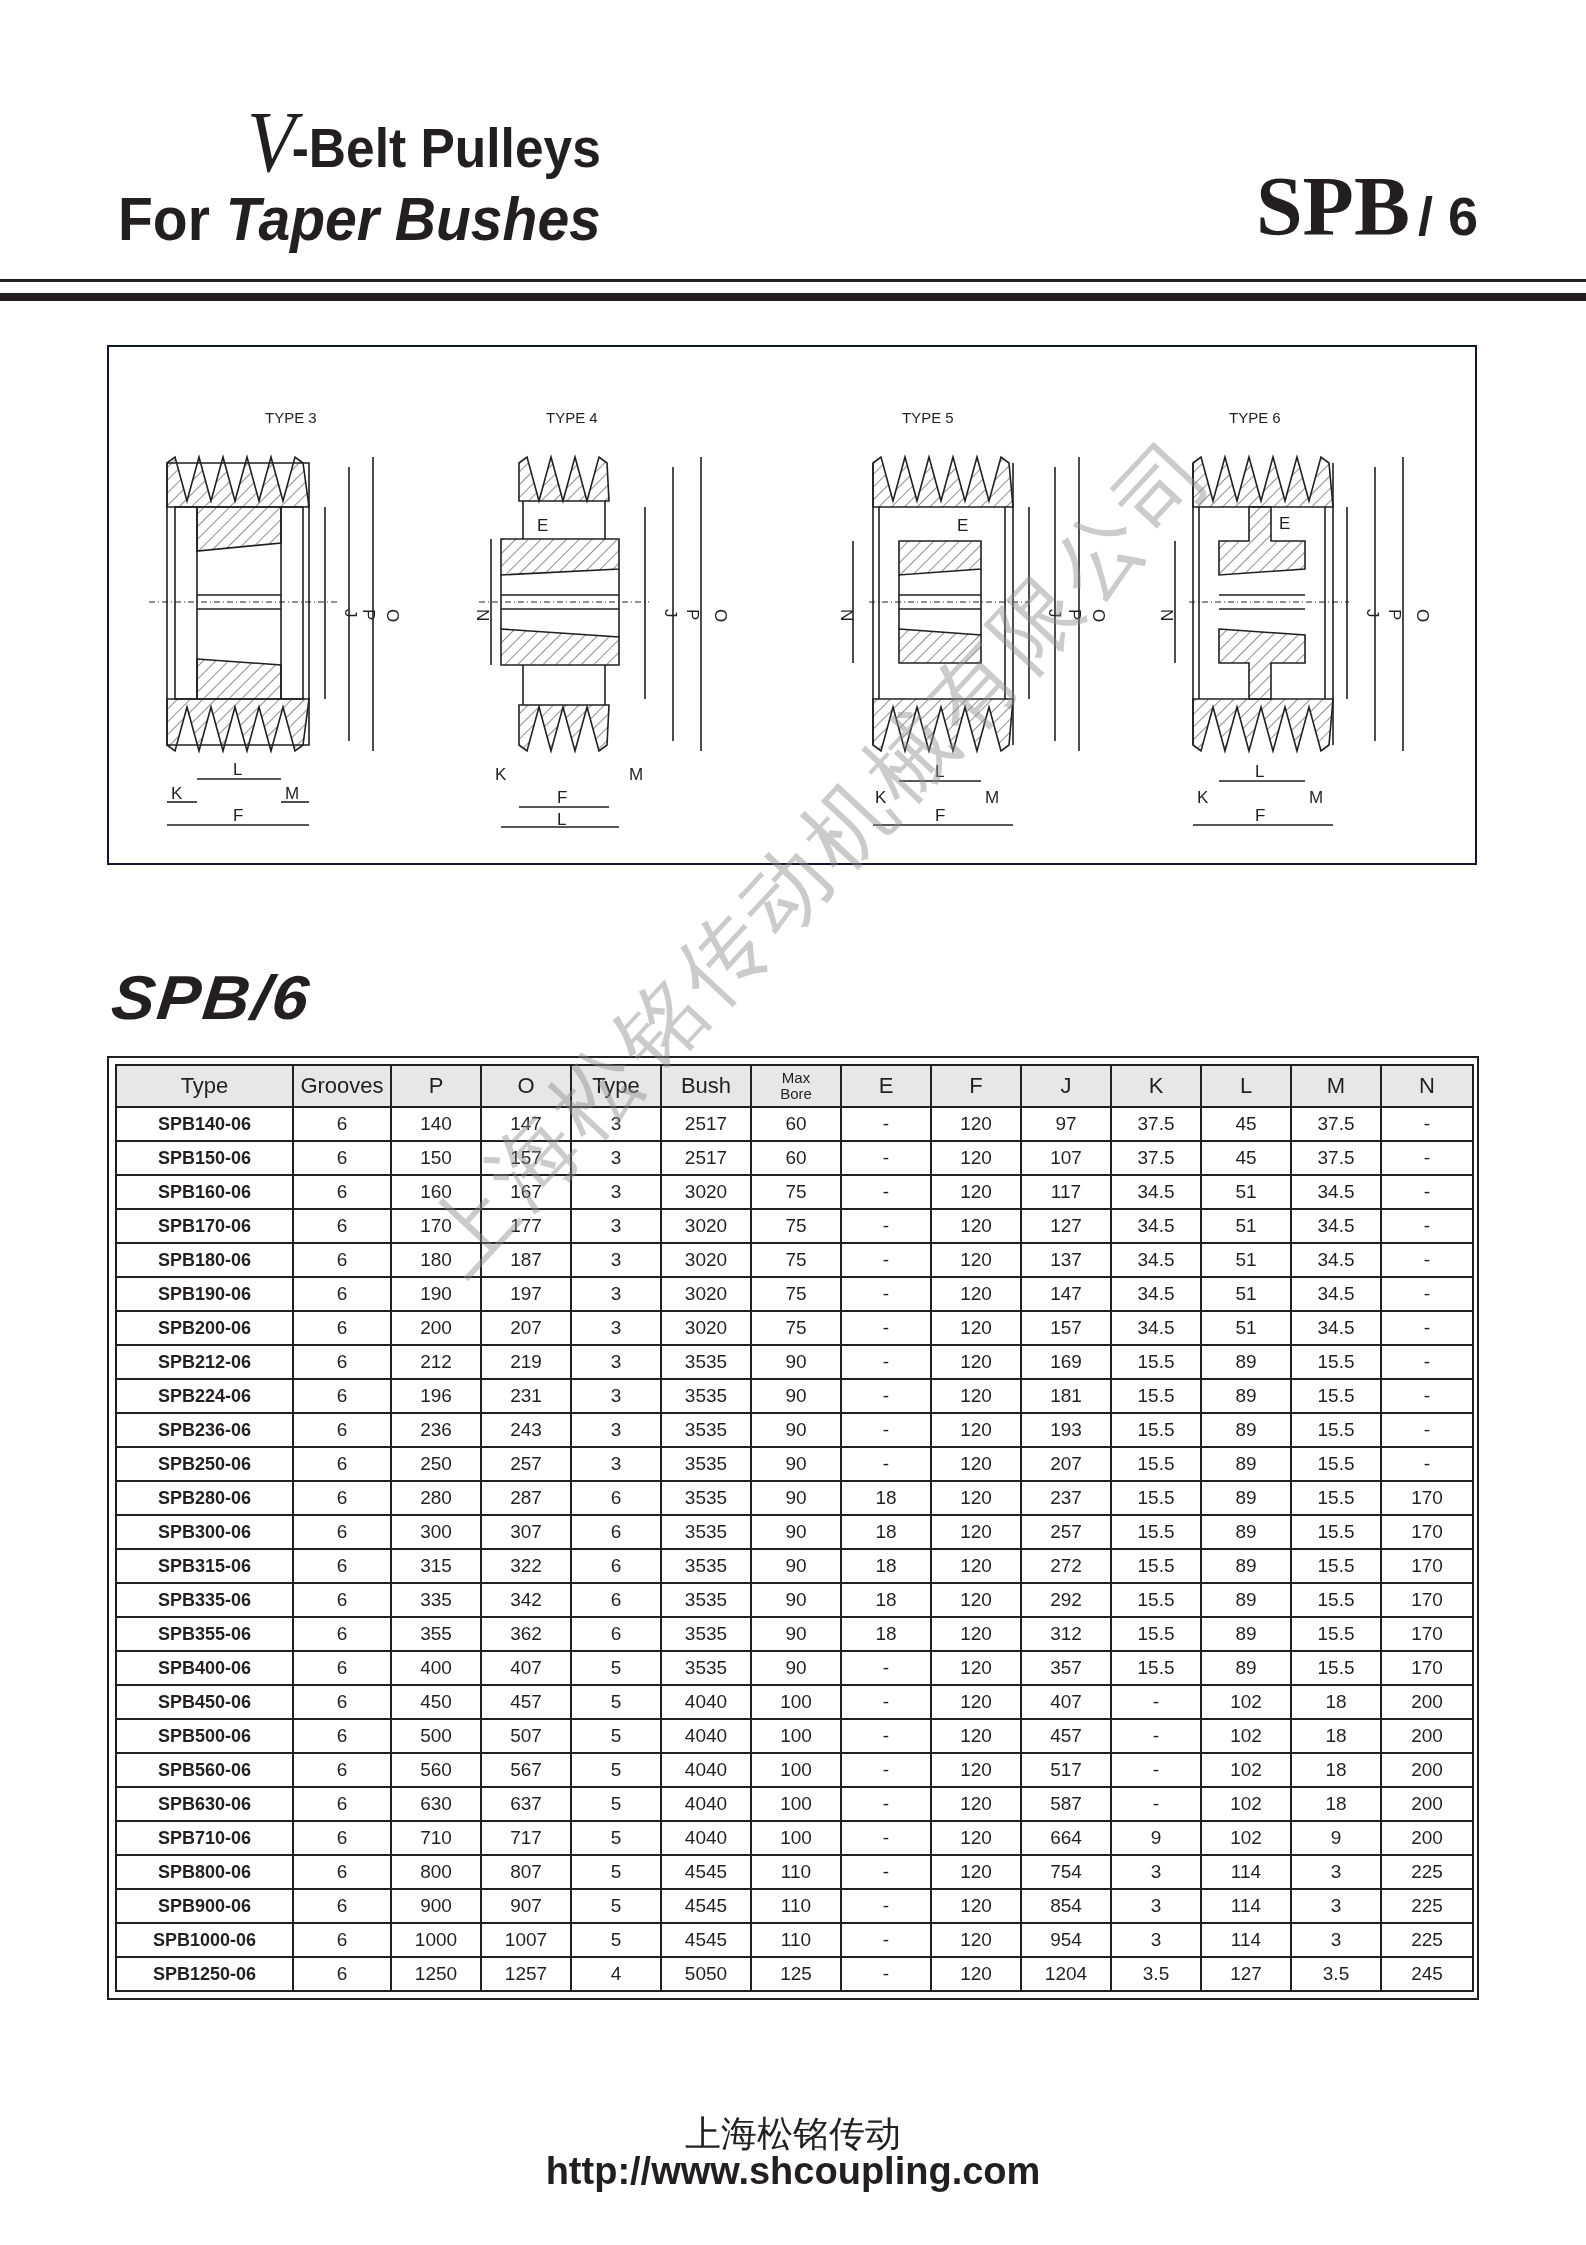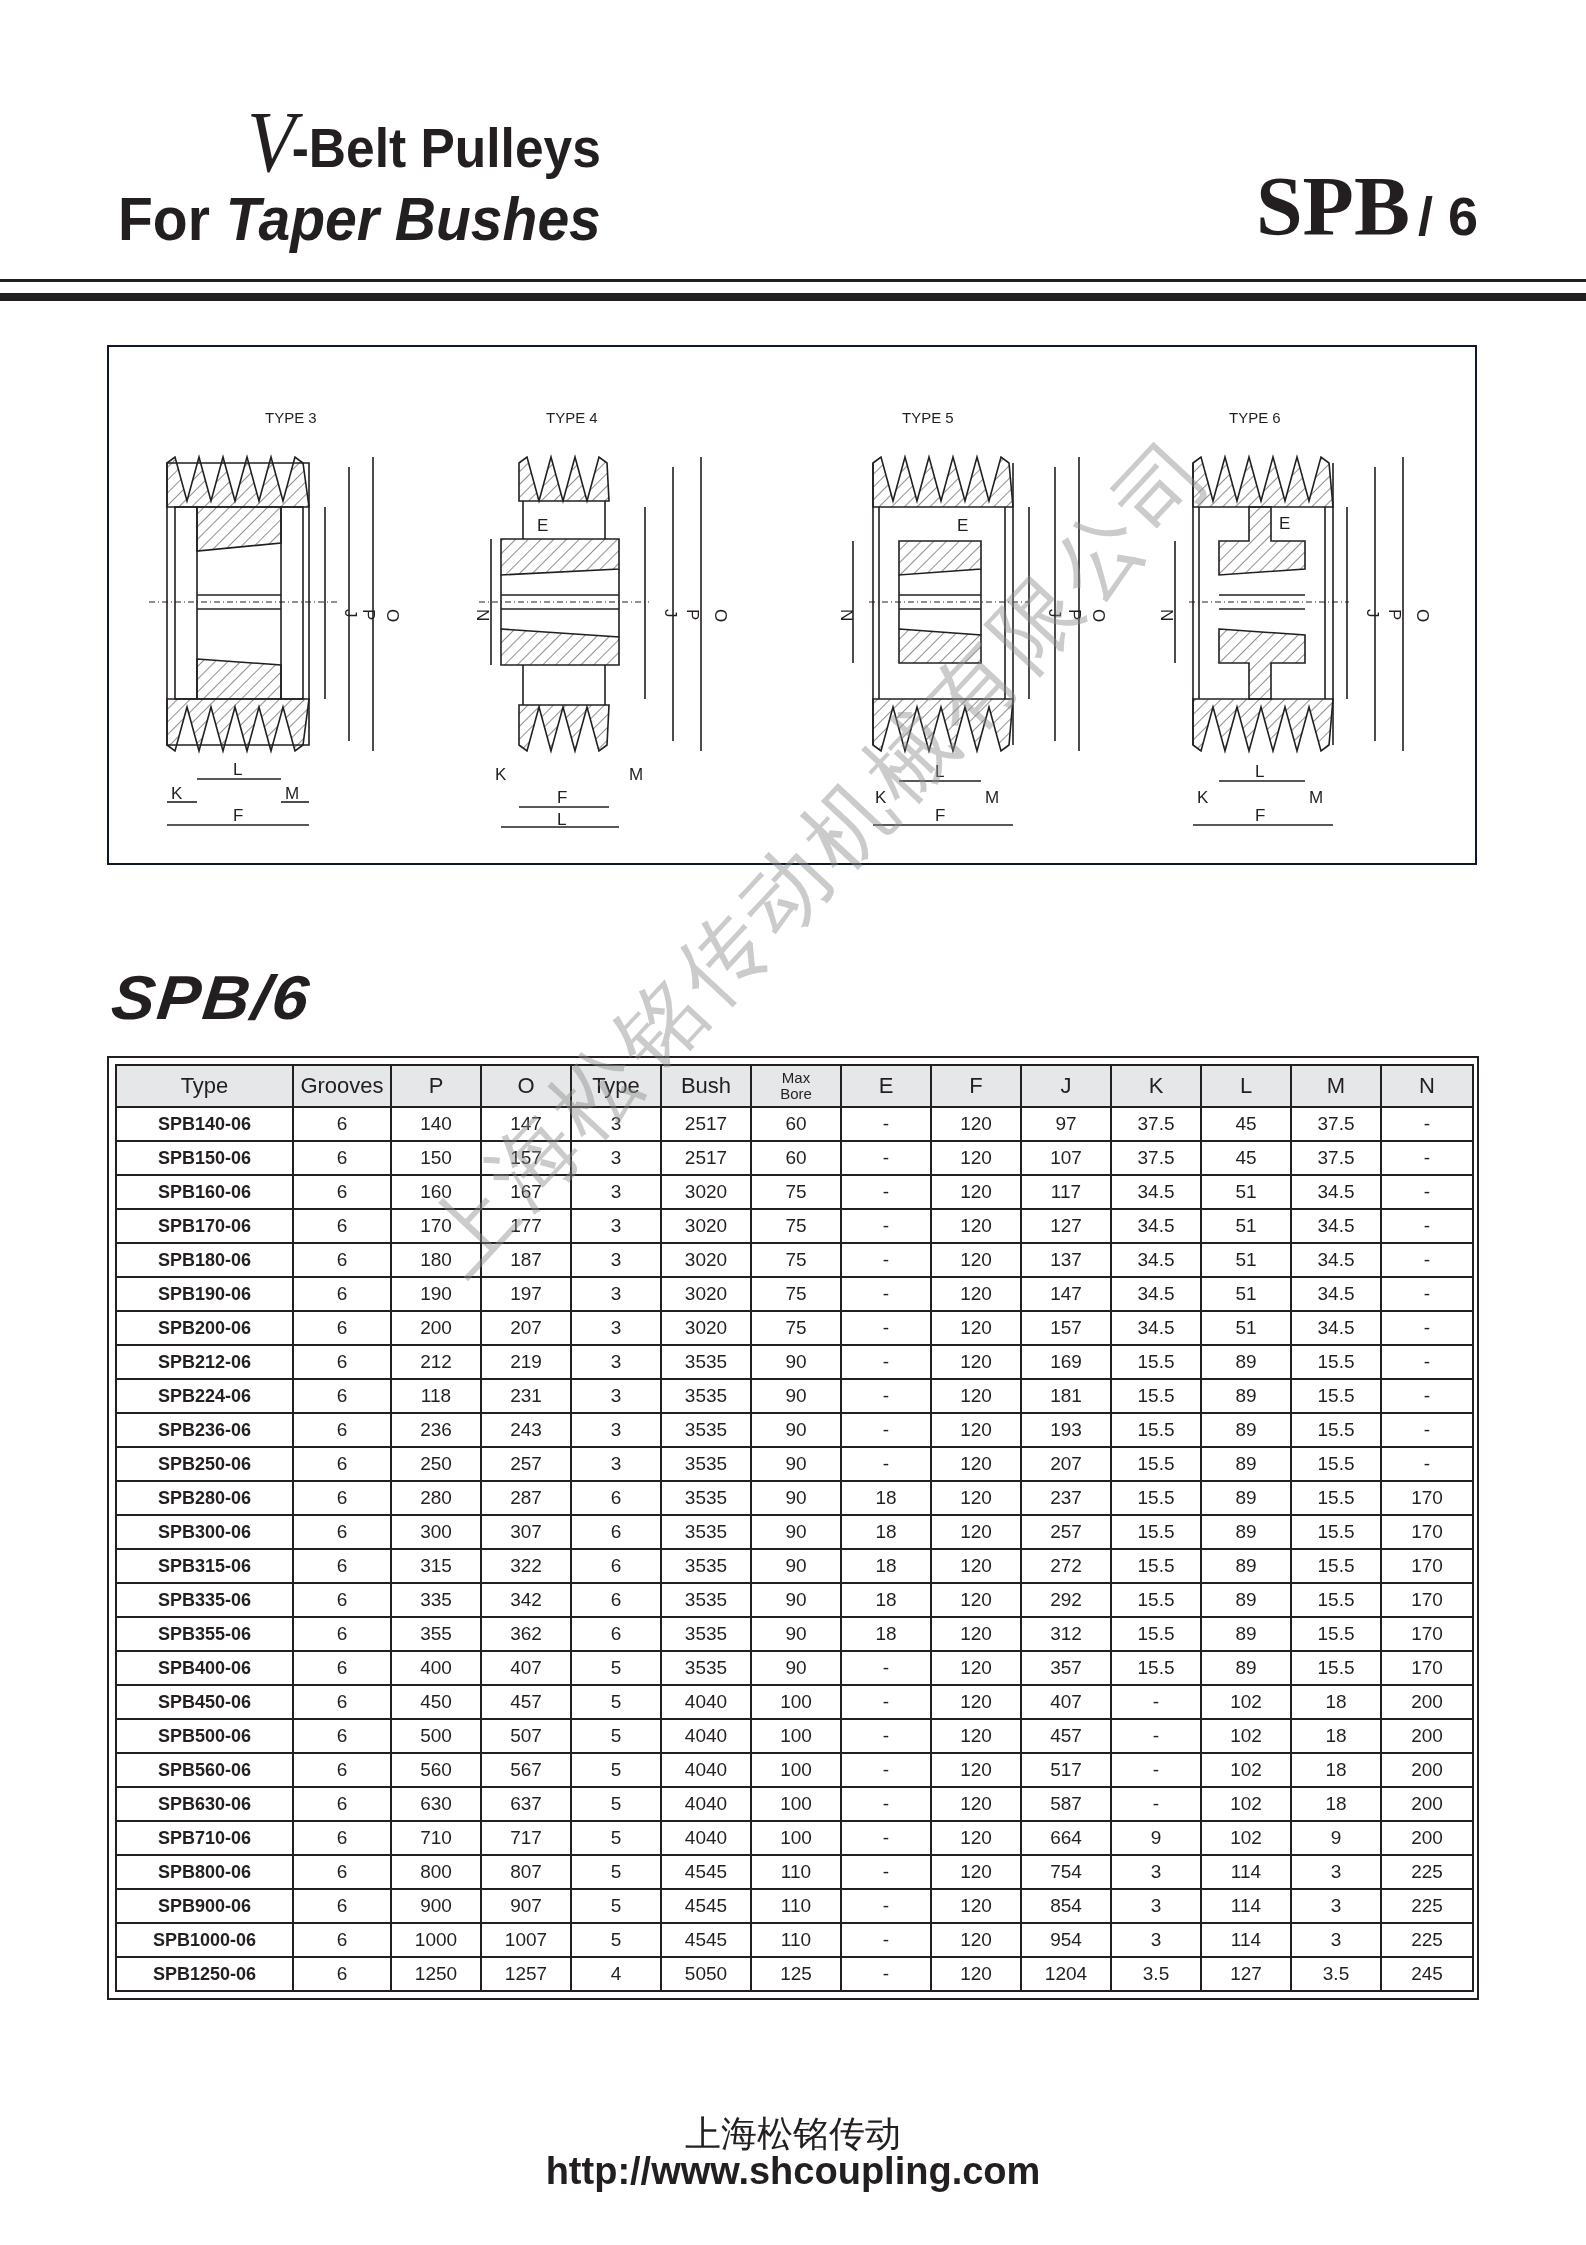--- a/index.html
+++ b/index.html
@@ -347,21 +347,21 @@
         <td>120</td>
         <td>169</td>
         <td>15.5</td>
         <td>89</td>
         <td>15.5</td>
         <td>-</td>
       </tr>
       <tr>
         <td class="model">SPB224-06</td>
         <td>6</td>
-        <td>118</td>
+        <td>196</td>
         <td>231</td>
         <td>3</td>
         <td>3535</td>
         <td>90</td>
         <td>-</td>
         <td>120</td>
         <td>181</td>
         <td>15.5</td>
         <td>89</td>
         <td>15.5</td>

